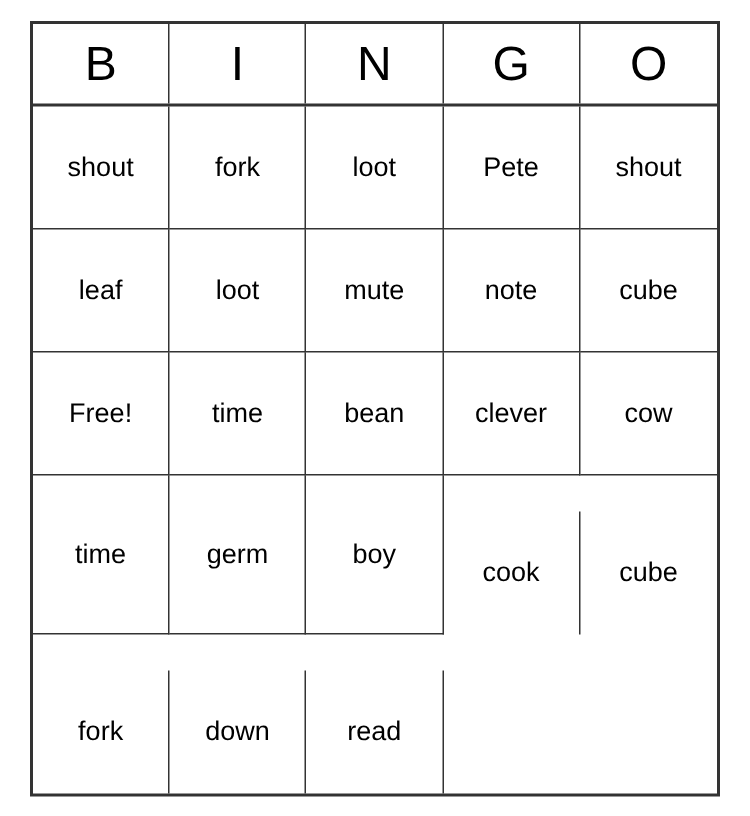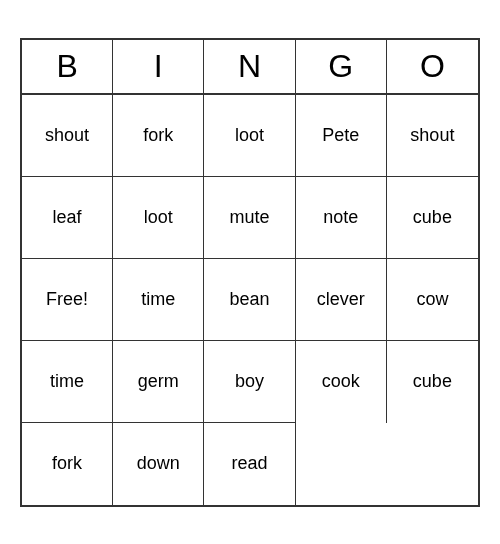--- a/index.html
+++ b/index.html
@@ -57,20 +57,21 @@
       align-items: center;
       justify-content: center;
     }
 
     .bingo-cell:nth-child(5n) {
       border-right: none;
     }
 
     .bingo-grid .bingo-cell:nth-last-child(-n+5) {
       border-bottom: none;
+      margin-top: 24px;
     }
   </style>
 </head>
 <body>
 
 <div class="bingo-card">
   <div class="bingo-header">
     <div class="bingo-header-cell">B</div>
     <div class="bingo-header-cell">I</div>
     <div class="bingo-header-cell">N</div>

